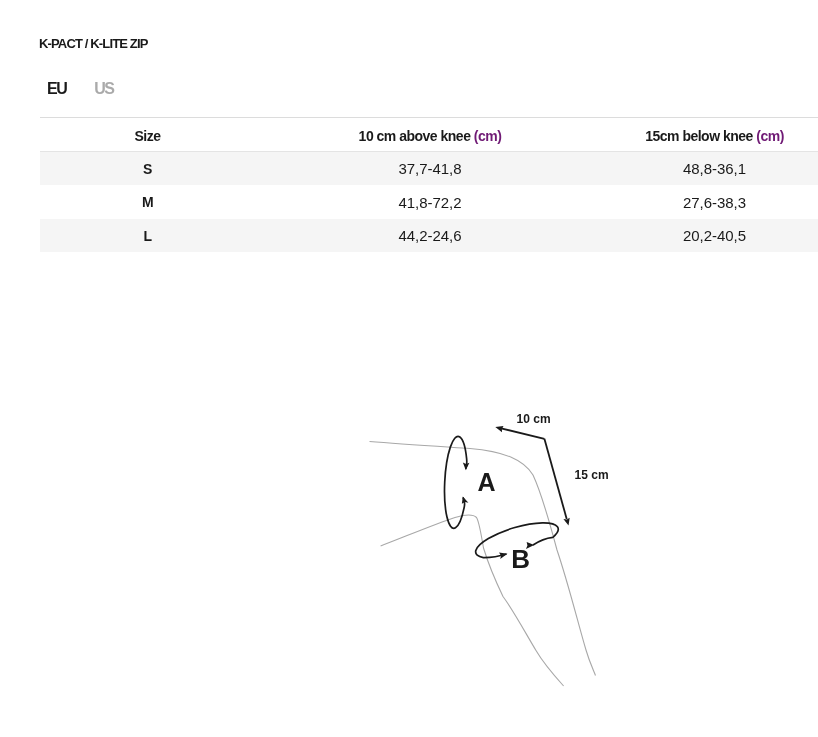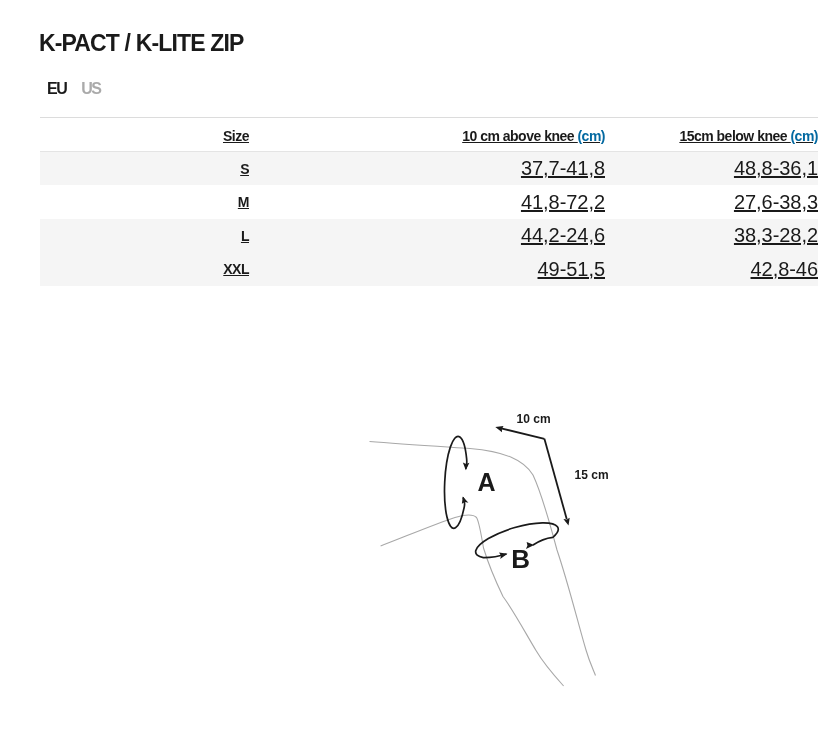--- a/index.html
+++ b/index.html
@@ -1,32 +1,32 @@
 <!DOCTYPE html>
 <html><head>
 <meta charset="utf-8">
 <style>
   html,body{margin:0;padding:0;background:#fff;}
   body{width:818px;height:737px;position:relative;overflow:hidden;
        font-family:"Liberation Sans",sans-serif;color:#1a1a1a;}
-  .title{position:absolute;left:39px;top:34px;font-size:23px;font-weight:bold;
+  .title{position:absolute;left:39px;top:34px;font-size:13px;font-weight:bold;
          letter-spacing:-0.85px;line-height:19px;}
   .tabs{position:absolute;left:47px;top:81px;font-size:16px;font-weight:bold;
         letter-spacing:-1.5px;line-height:16px;}
-  .tabs .us{color:#aaaaaa;margin-left:15px;}
+  .tabs .us{color:#aaaaaa;margin-left:28px;}
   table.sizes{position:absolute;left:40px;top:117px;width:778px;
               border-collapse:collapse;table-layout:fixed;}
-  table.sizes th,table.sizes td{text-align:right;font-weight:normal;
-              padding:0 0 0 6px;vertical-align:middle;text-decoration:underline;}
+  table.sizes th,table.sizes td{text-align:center;font-weight:normal;
+              padding:0 0 0 6px;vertical-align:middle;}
   table.sizes th{height:30px;padding-top:3px;font-size:14px;font-weight:bold;letter-spacing:-0.5px;}
-  table.sizes td{height:33.45px;font-size:20px;letter-spacing:-0.05px;}
+  table.sizes td{height:33.45px;font-size:15px;letter-spacing:-0.05px;}
   table.sizes thead tr{border-top:1px solid #dcdcdc;border-bottom:1px solid #e4e4e4;}
   table.sizes tbody tr.odd{background:#f5f5f5;}
   table.sizes td.sz{font-weight:bold;font-size:14px;letter-spacing:-0.5px;}
-  .cm{color:#0369a1;}
+  .cm{color:#701a75;}
   .c1{width:209px;} .c2{width:356px;}
   svg text{font-family:"Liberation Sans",sans-serif;fill:#1a1a1a;}
 </style>
 </head>
 <body>
 
 <div class="title">K-PACT / K-LITE ZIP</div>
 
 <div class="tabs"><span class="eu">EU</span><span class="us">US</span></div>
 
@@ -54,29 +54,24 @@
 
   <tr>
         <td class="sz">M</td>
         <td>41,8-72,2</td>
         <td>27,6-38,3</td>
       </tr>
 
   <tr class="odd">
         <td class="sz">L</td>
         <td>44,2-24,6</td>
-        <td>38,3-28,2</td>
+        <td>20,2-40,5</td>
       </tr>
 
 
-  <tr class="odd">
-        <td class="sz">XXL</td>
-        <td>49-51,5</td>
-        <td>42,8-46</td>
-      </tr>
   </tbody>
 </table>
 
 <svg width="818" height="737" viewBox="0 0 818 737" style="position:absolute;left:0;top:0;">
 
   <path d="M 369.5 441.5 C 400 444, 440 446.5, 470 448.5 C 505 451.5, 524 460, 533 475 C 541 492, 549 520, 557 550 C 568.5 584, 578.5 625, 586 650 C 589.5 662, 592.5 668, 595.5 675.5" fill="none" stroke="#a8a8a8" stroke-width="1.1"></path>
 
   <path d="M 380.6 546 C 403 537.5, 435 524, 455 517.5 C 465 514.5, 473 514, 476.5 517.5 C 479 521, 481 533, 483.5 548 C 489 566, 496.5 583, 503 596.5 C 513 610, 525.5 633, 536 650.5 C 541 659, 551 672, 563.6 686" fill="none" stroke="#a8a8a8" stroke-width="1.1"></path>
 
   <path d="M 544.4 438.8 L 499 427.8" fill="none" stroke="#1a1a1a" stroke-width="1.8"></path>

